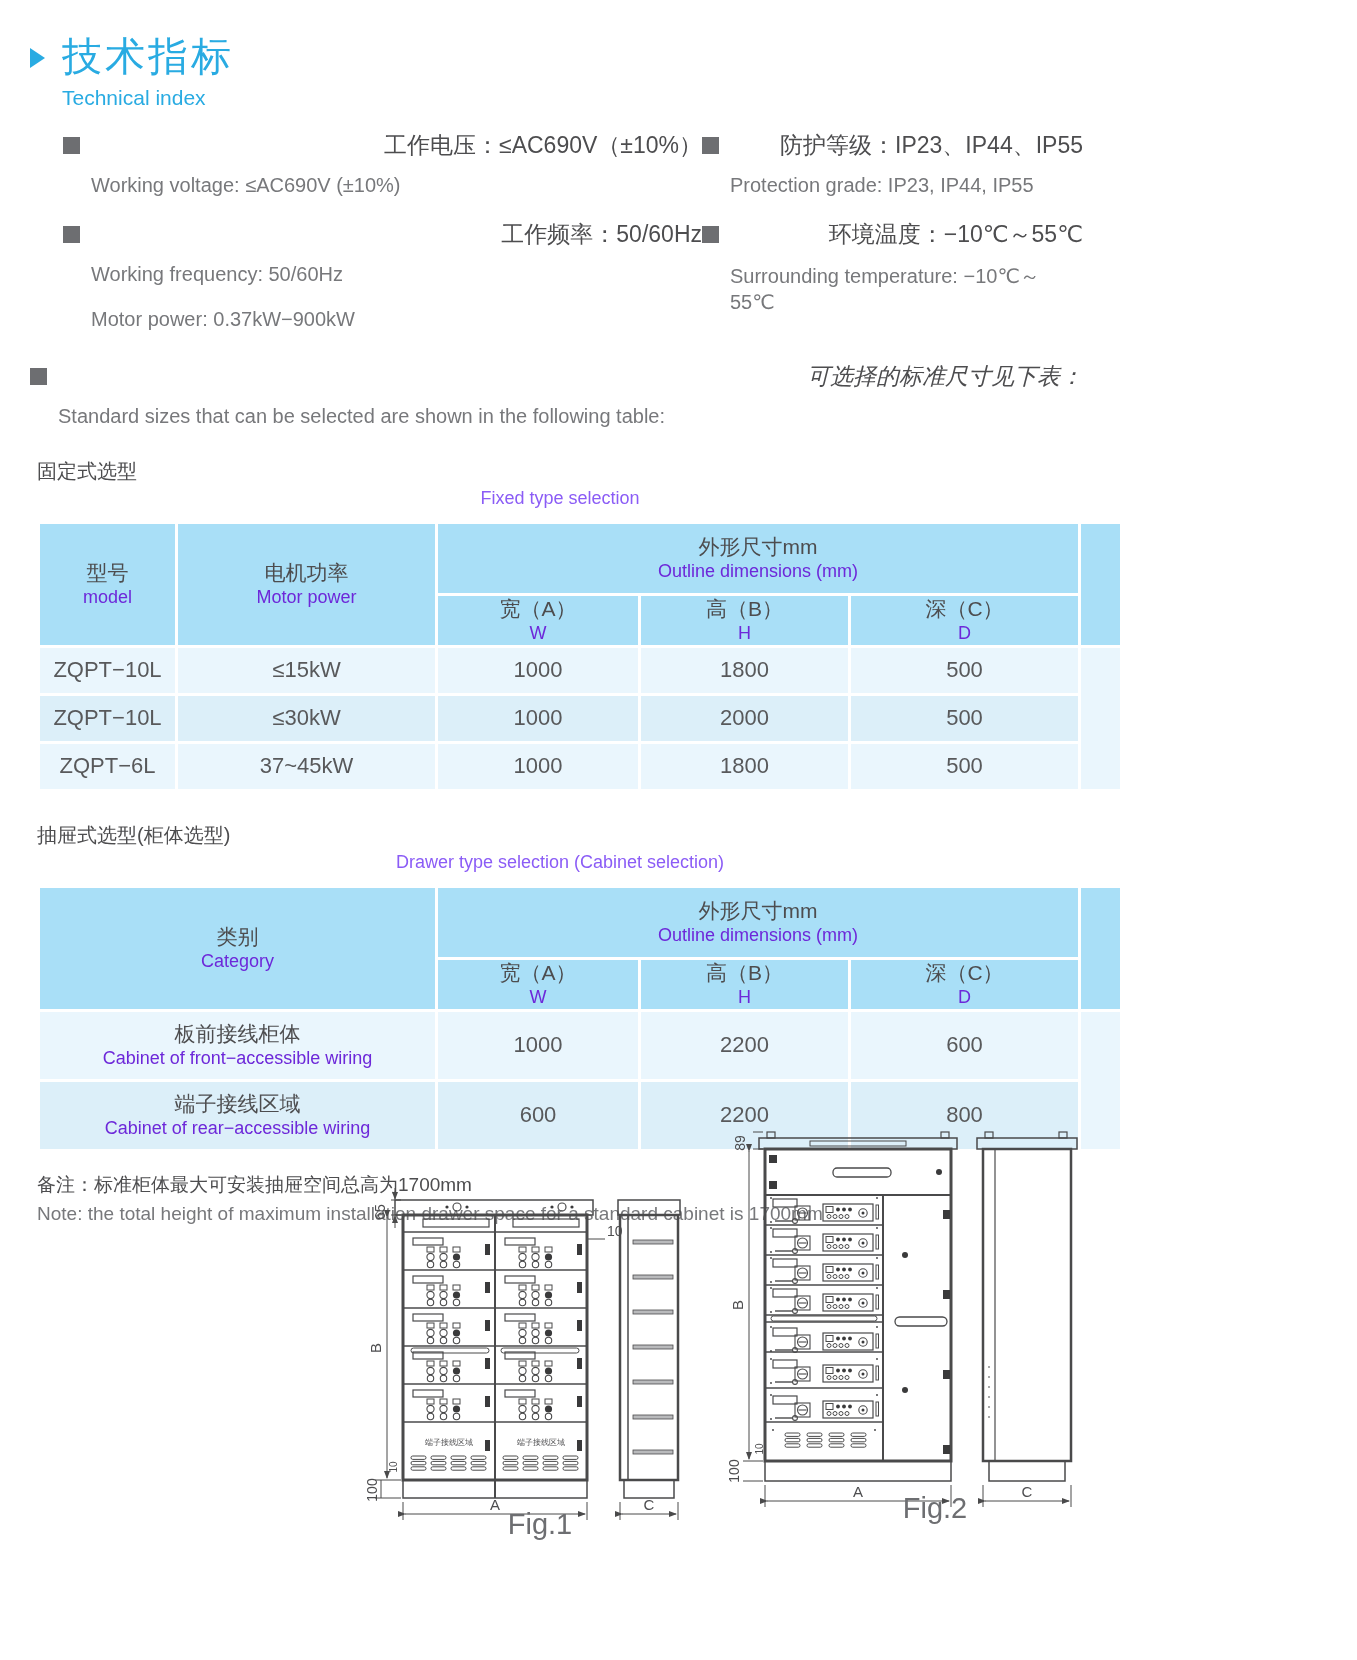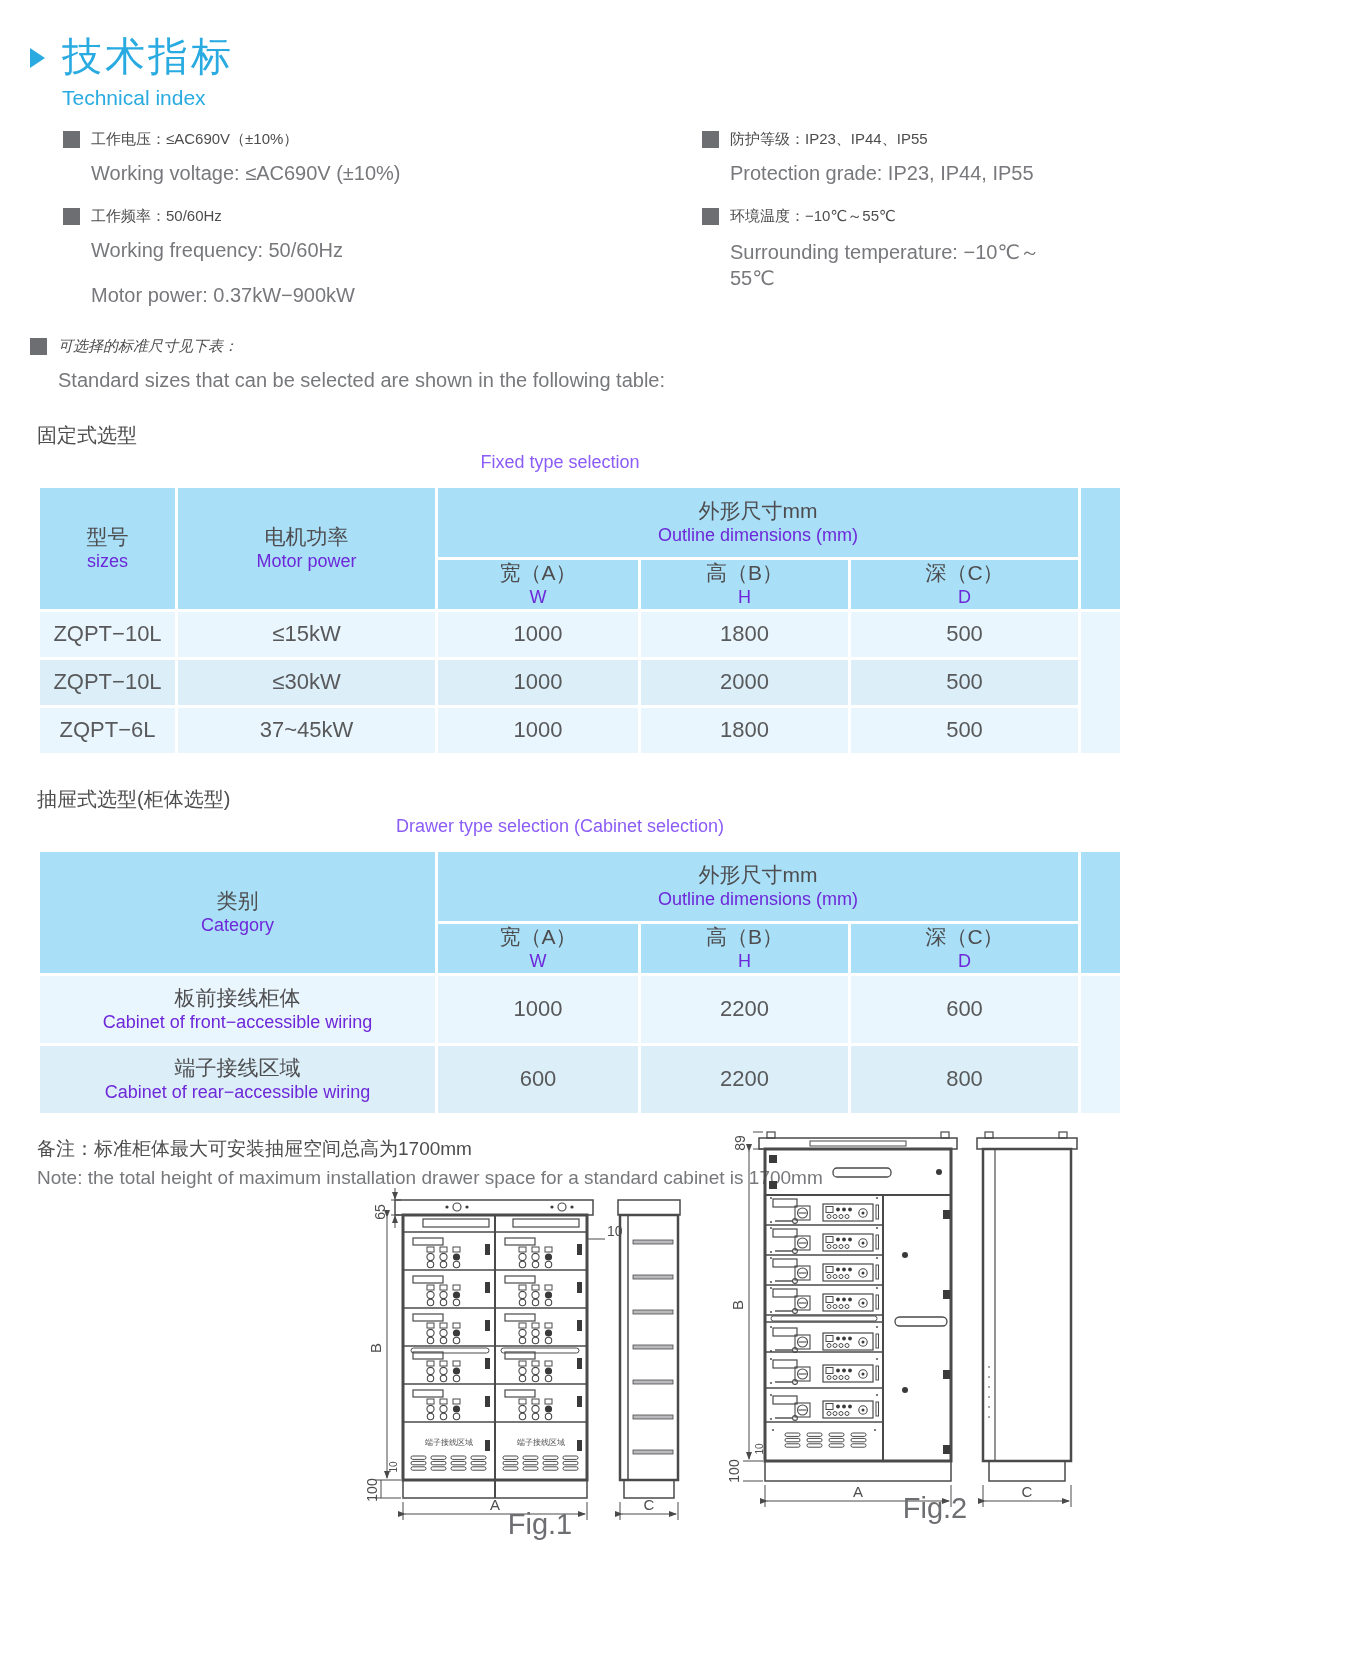--- a/index.html
+++ b/index.html
@@ -9,21 +9,21 @@
   
   .title-row{display:flex;align-items:flex-start;}
   .tri{width:0;height:0;border-left:15px solid #29ABE2;border-top:10px solid transparent;
        border-bottom:10px solid transparent;margin-top:14px;margin-right:17px;}
   .title-zh{font-size:40px;color:#29ABE2;letter-spacing:3px;line-height:1.1;}
   .title-en{font-size:21px;color:#29ABE2;margin:8px 0 0 32px;}
   
   .specs{display:flex;margin-top:20px;}
   .spec-col-left{width:672px;padding-left:33px;box-sizing:border-box;}
   .spec-col-right{flex:1;}
-  .spec-zh{display:flex;align-items:center;font-size:15px;color:#4D4D4F;margin-bottom:13px;}
+  .spec-zh{display:flex;align-items:center;font-size:23px;color:#4D4D4F;margin-bottom:13px;justify-content:space-between;}
   .bullet{width:17px;height:17px;background:#6D6E71;margin-right:11px;flex:none;}
   .spec-en{font-size:20px;color:#77787B;margin:0 0 22px 28px;}
   .intro{margin-top:8px;padding-left:33px;}
   
   .tbl-caption-zh{font-size:20px;color:#4D4D4F;margin:30px 0 3px 7px;}
   .tbl-caption-en{font-size:18px;color:#8b5cf6;margin:0 0 12px 7px;text-align:center;}
   table{border-collapse:collapse;width:1284px;margin-left:7px;table-layout:fixed;}
   th,td{border:3px solid #fff;text-align:center;vertical-align:middle;padding:0;}
   th{background:#A9DFF7;font-weight:normal;}
   .hrow1{height:72px;} .hrow2{height:48px;}
@@ -100,21 +100,21 @@
           <col style="width:260px">
           <col style="width:203px">
           <col style="width:210px">
           <col style="width:230px">
           <col style="width:243px">
         </colgroup>
       <tbody>
           <tr class="hrow1">
         <th rowspan="2">
           <div class="zh-line">型号</div>
-          <div class="en-line">sizes</div>
+          <div class="en-line">model</div>
         </th>
         <th rowspan="2">
           <div class="zh-line">电机功率</div>
           <div class="en-line">Motor power</div>
         </th>
         <th colspan="3">
           <div class="zh-line">外形尺寸mm</div>
           <div class="en-line">Outline dimensions (mm)</div>
         </th>
         <th rowspan="2">

